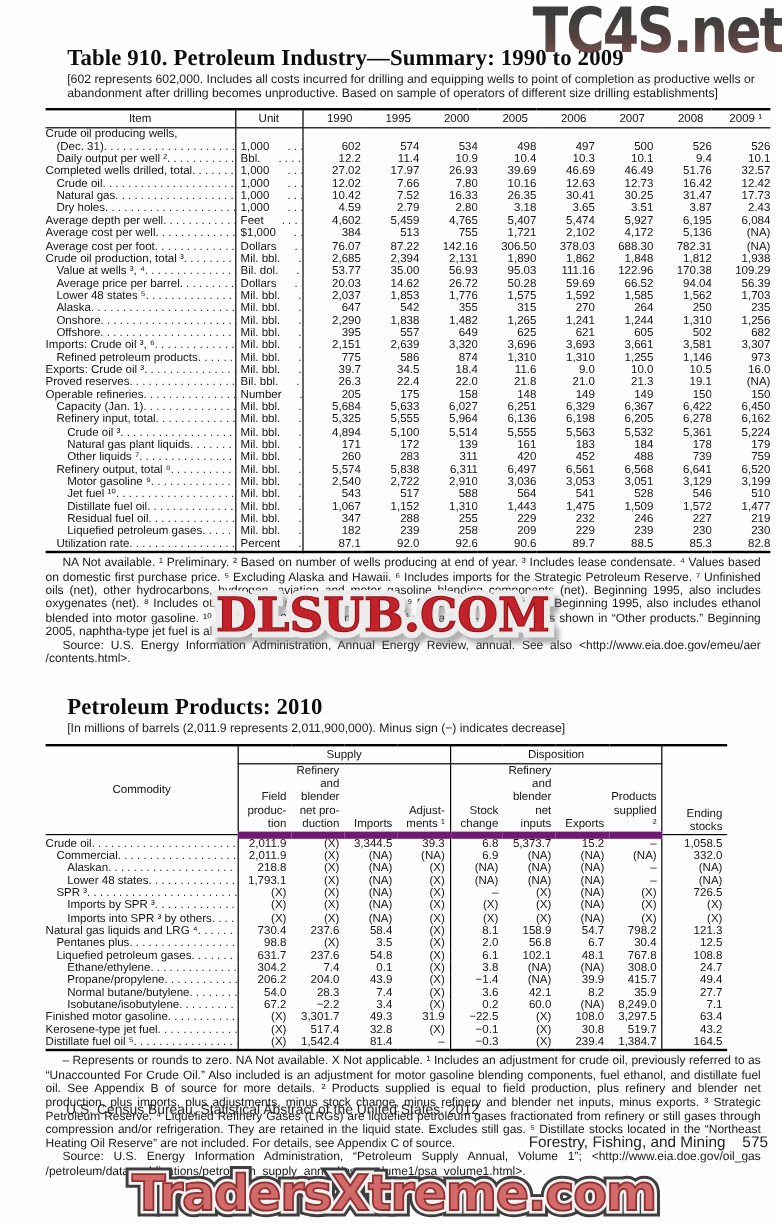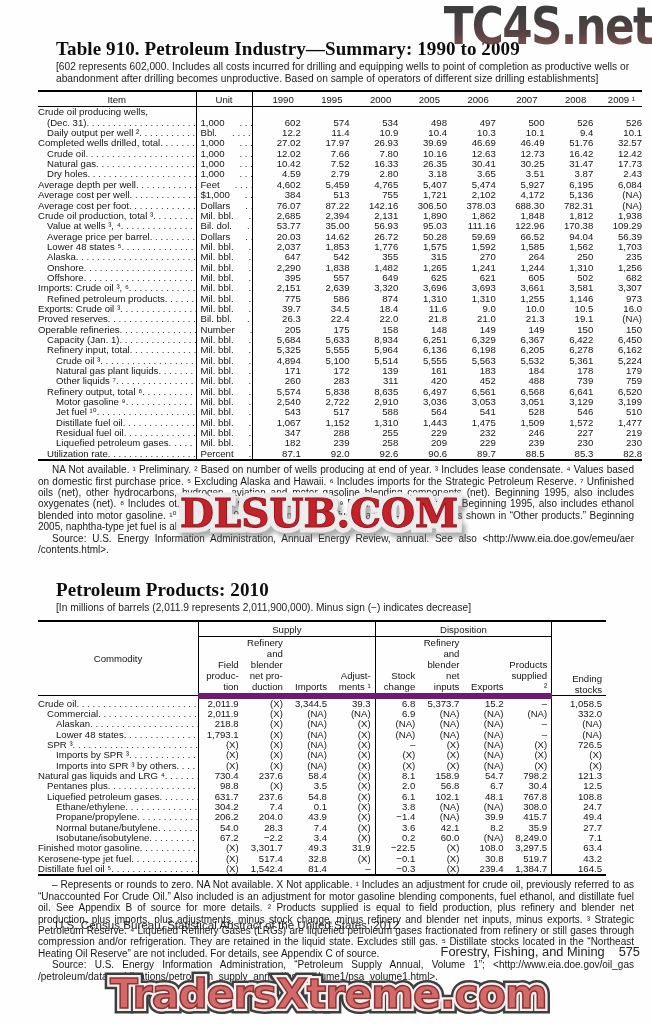--- a/index.html
+++ b/index.html
@@ -602,21 +602,21 @@
             </div>
           </td>
           <td class="vr unitcell">
             <div class="cellflex">
               <span class="t">Mil. bbl.</span>
               <span class="dots"></span>
             </div>
           </td>
           <td class="val">5,684</td>
           <td class="val">5,633</td>
-          <td class="val">8,934</td>
+          <td class="val">6,027</td>
           <td class="val">6,251</td>
           <td class="val">6,329</td>
           <td class="val">6,367</td>
           <td class="val">6,422</td>
           <td class="val">6,450</td>
         </tr>
         <tr>
           <td class="vr ind1">
             <div class="cellflex">
               <span class="t">Refinery input, total</span>
@@ -712,21 +712,21 @@
             </div>
           </td>
           <td class="vr unitcell">
             <div class="cellflex">
               <span class="t">Mil. bbl.</span>
               <span class="dots"></span>
             </div>
           </td>
           <td class="val">5,574</td>
           <td class="val">5,838</td>
-          <td class="val">8,635</td>
+          <td class="val">6,311</td>
           <td class="val">6,497</td>
           <td class="val">6,561</td>
           <td class="val">6,568</td>
           <td class="val">6,641</td>
           <td class="val">6,520</td>
         </tr>
         <tr>
           <td class="vr ind2">
             <div class="cellflex">
               <span class="t">Motor gasoline ⁹</span>

